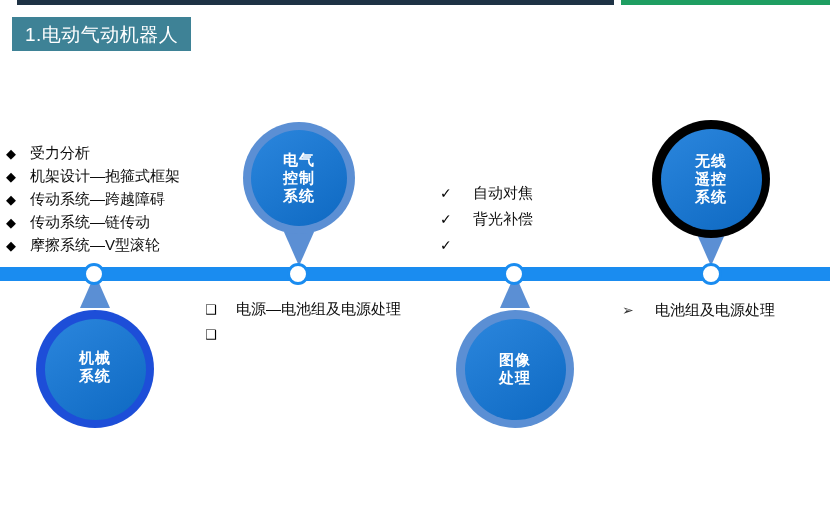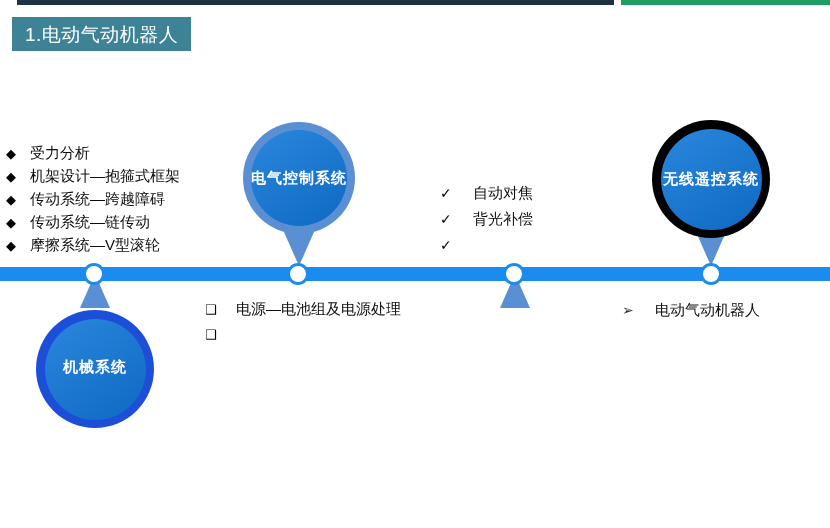--- a/index.html
+++ b/index.html
@@ -93,21 +93,21 @@
     display: flex;
     align-items: center;
     justify-content: center;
     box-sizing: border-box;
   }
   .pin .pin-inner {
     border-radius: 50%;
     background: #1273cf;
     background-image: linear-gradient(145deg, #2b86dd 0%, #0e69c2 100%);
     display: flex;
-    flex-direction: row;
+    flex-direction: column;
     align-items: center;
     justify-content: center;
     box-sizing: border-box;
   }
   .pin .pin-label-line {
     color: #ffffff;
     font-size: 15px;
     font-weight: bold;
     line-height: 1.22;
     letter-spacing: 1px;
@@ -219,20 +219,26 @@
   <div class="pin-circle" style="left: 0px; top: 36px; width: 118px; height: 118px; background: #1d4ed8; font-family: Liberation Mono, monospace;">
     <div class="pin-inner" style="width:101px; height:101px;">
       <span class="pin-label-line">机械</span>
       <span class="pin-label-line">系统</span>
     </div>
   </div>
 </div>
 
 <div class="pin pin-up" style="left:456px; top:274px; width:118px; height:154px;">
   <div class="pin-tail" style="left: 44px; top: 0px; border-bottom-color: rgb(91, 143, 212);"></div>
+  <div class="pin-circle" style="left: 0px; top: 36px; width: 118px; height: 118px; background: rgb(91, 143, 212);">
+    <div class="pin-inner" style="width:101px; height:101px;">
+      <span class="pin-label-line">图像</span>
+      <span class="pin-label-line">处理</span>
+    </div>
+  </div>
 </div>
 
 <div class="text-block" id="bullets-mechanical">
   <div class="text-line">
     <span class="bullet diamond">◆</span>
     <span class="line-text">受力分析</span>
   </div>
   <div class="text-line">
     <span class="bullet diamond">◆</span>
     <span class="line-text">机架设计—抱箍式框架</span>
@@ -271,15 +277,15 @@
     <span class="line-text">背光补偿</span>
   </div>
   <div class="text-line">
     <span class="bullet check">✓</span>
   </div>
 </div>
 
 <div class="text-block" id="bullets-wireless">
   <div class="text-line">
     <span class="bullet arrow">➢</span>
-    <span class="line-text">电动气动机器人</span>
+    <span class="line-text">电池组及电源处理</span>
   </div>
 </div>
 
 </body></html>

